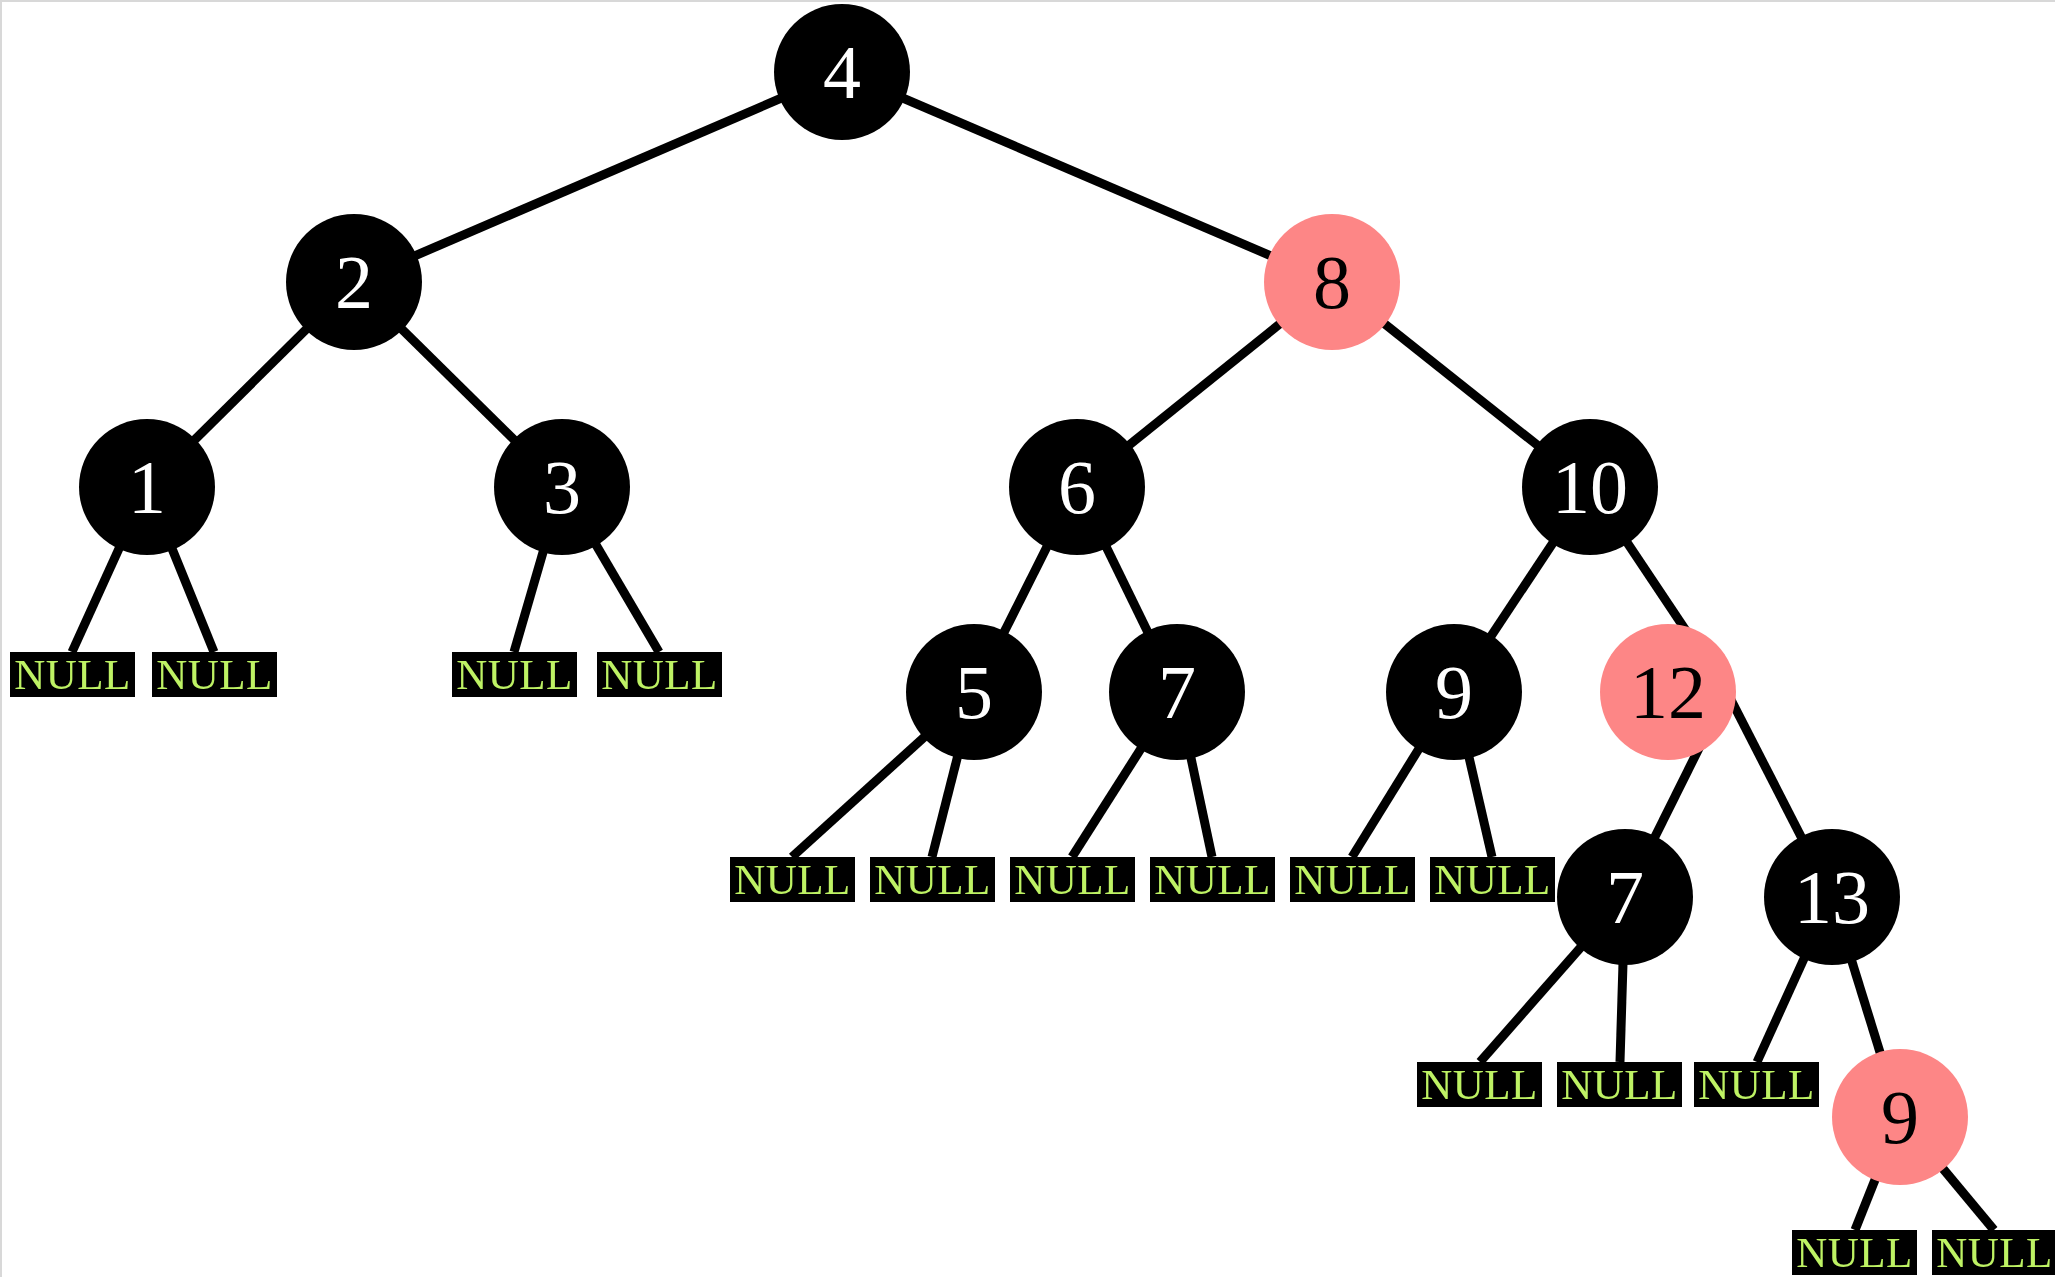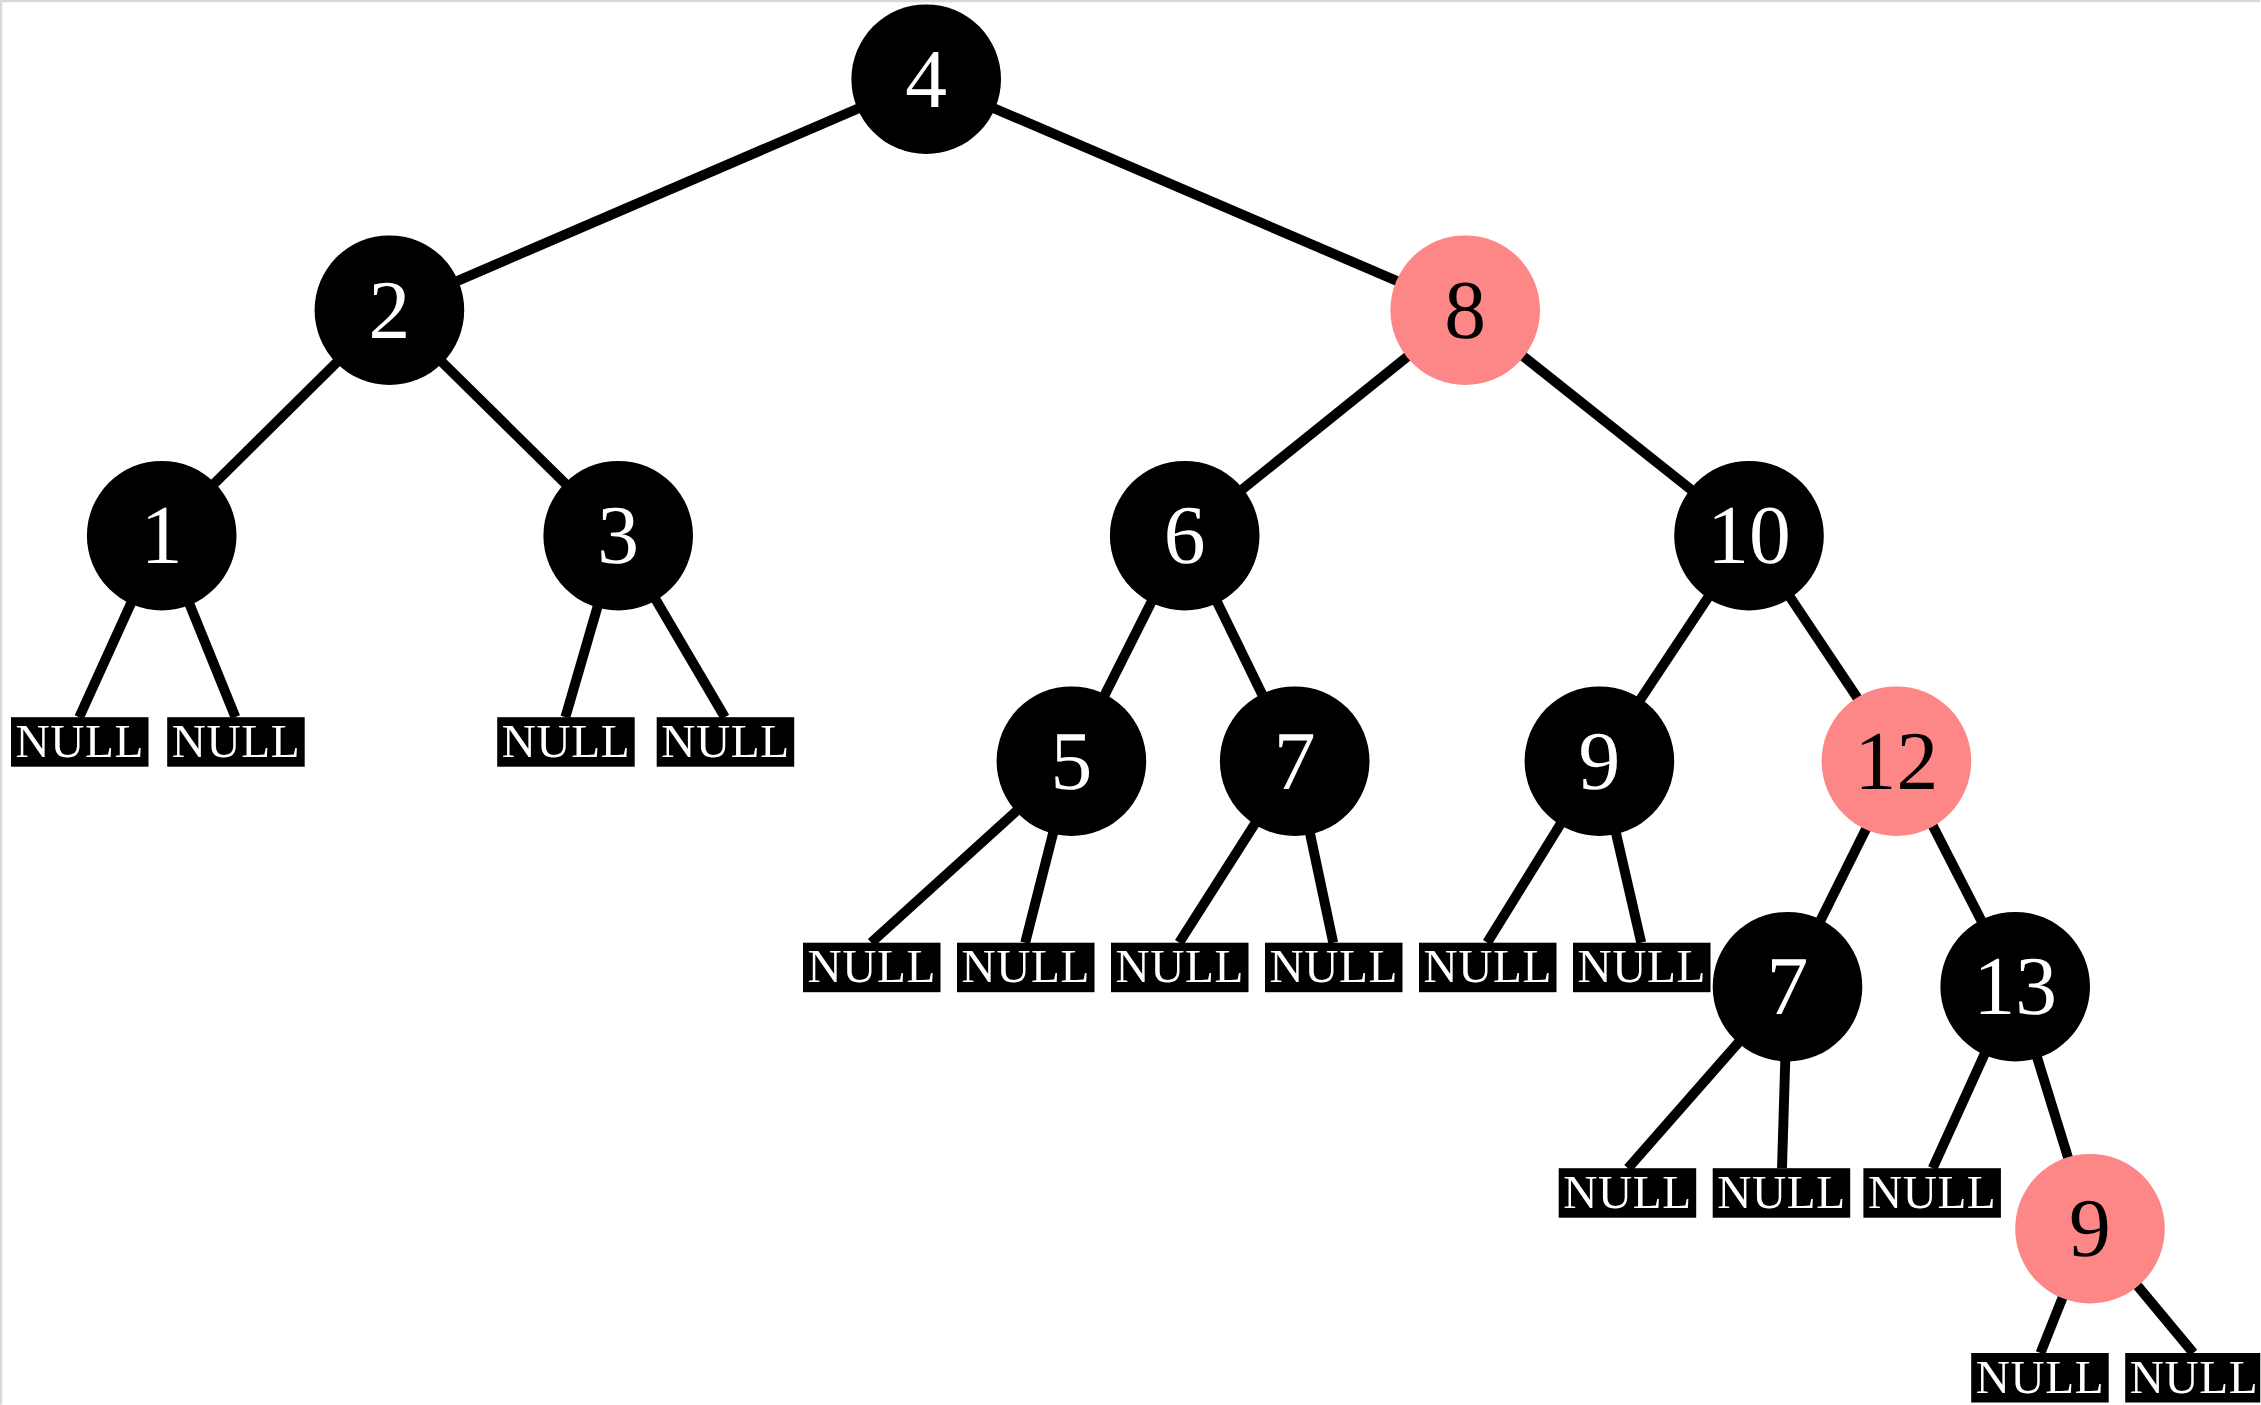--- a/index.html
+++ b/index.html
@@ -43,21 +43,21 @@
     color: #000000;
   }
   .node-label {
     font-size: 76px;
     font-family: "Liberation Serif", "DejaVu Serif", serif;
     letter-spacing: 0px;
   }
   .nullnode {
     position: absolute;
     background: #000000;
-    color: #ffffff;
+    color: #bef264;
     display: flex;
     align-items: center;
     justify-content: center;
     box-sizing: border-box;
     line-height: 1;
   }
   .null-label {
     font-size: 43px;
     font-family: "Liberation Serif", "DejaVu Serif", serif;
     letter-spacing: 0.5px;
@@ -124,21 +124,21 @@
       </div>
       <div class="node node-black" style="left: 904px; top: 622px; width: 136px; height: 136px;">
         <span class="node-label">5</span>
       </div>
       <div class="node node-black" style="left: 1107px; top: 622px; width: 136px; height: 136px;">
         <span class="node-label">7</span>
       </div>
       <div class="node node-black" style="left: 1384px; top: 622px; width: 136px; height: 136px;">
         <span class="node-label">9</span>
       </div>
-      <div class="node node-red" style="left: 1654px; top: 622px; width: 136px; height: 136px;">
+      <div class="node node-red" style="left: 1598px; top: 622px; width: 136px; height: 136px;">
         <span class="node-label">12</span>
       </div>
       <div class="node node-black" style="left: 1555px; top: 827px; width: 136px; height: 136px;">
         <span class="node-label">7</span>
       </div>
       <div class="node node-black" style="left: 1762px; top: 827px; width: 136px; height: 136px;">
         <span class="node-label">13</span>
       </div>
       <div class="node node-red" style="left: 1830px; top: 1047px; width: 136px; height: 136px;">
         <span class="node-label">9</span>

